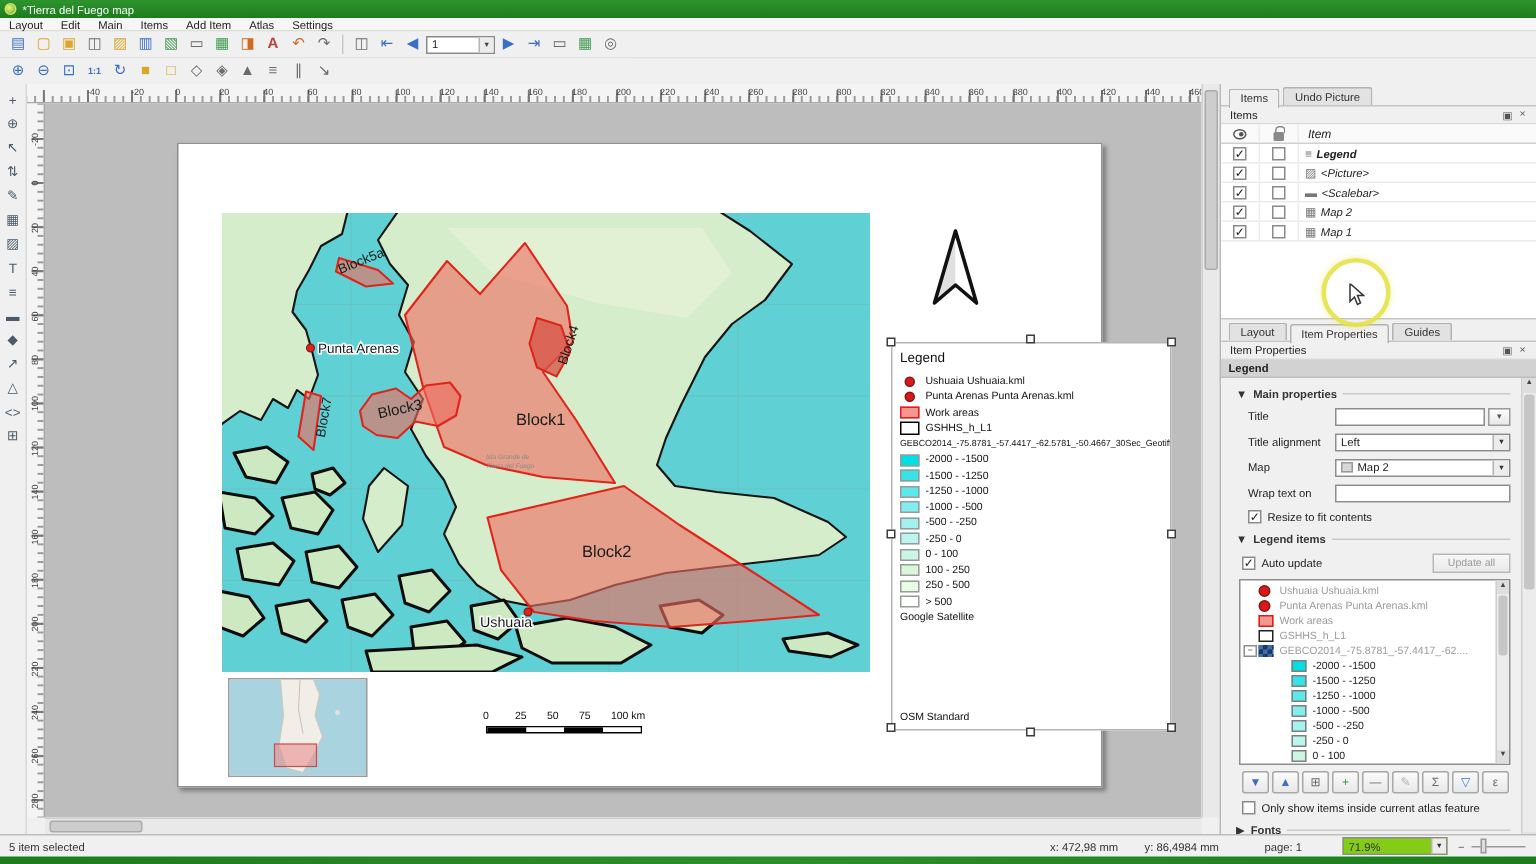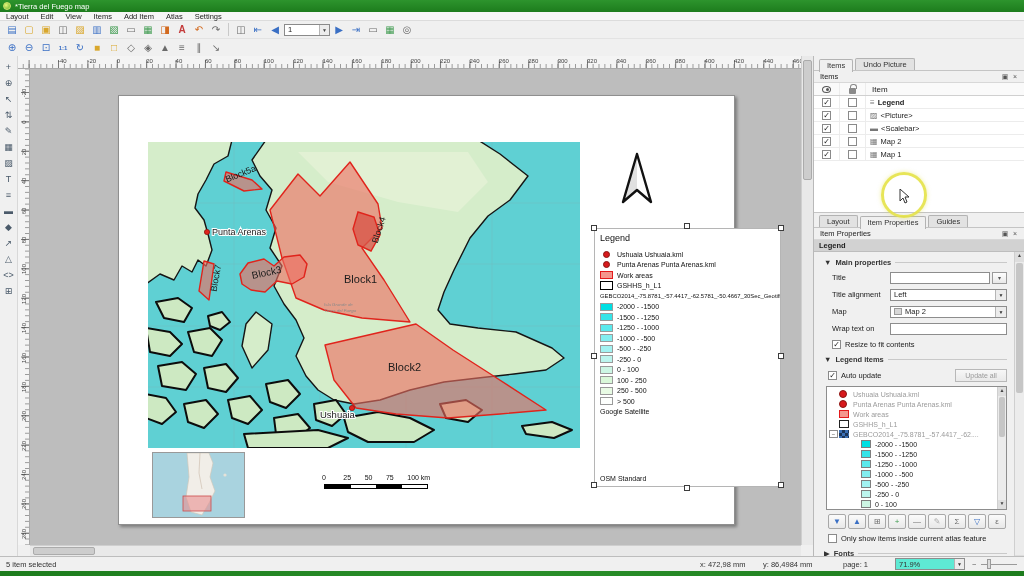--- a/index.html
+++ b/index.html
@@ -84,21 +84,21 @@
   .tab.active { background:#f0f0f0; position:relative; top:1px; height:13px; }
   .paneltitle { display:flex; align-items:center; height:13px; padding:0 4px 0 6px; font-size:7.5px; border-top:1px solid #c4c4c4; border-bottom:1px solid #d8d8d8; }
   .paneltitle .sp { flex:1; }
   .winbtn { width:10px; height:10px; display:flex; align-items:center; justify-content:center; font-size:7px; color:#555; }
 
   
   .itemstable { background:#fff; border-bottom:1px solid #c4c4c4; height:130px; }
   .itr { display:grid; grid-template-columns:26px 26px 1fr; align-items:center; height:13px; border-bottom:1px solid #ececec; }
   .itr.head { border-bottom:1px solid #d0d0d0; height:13px; background:#fafafa; }
   .itr>div { display:flex; align-items:center; justify-content:center; height:100%; border-right:1px solid #ececec; }
-  .itr>div:last-child { justify-content:flex-start; padding-left:4px; border-right:none; }
+  .itr>div:last-child { justify-content:flex-start; padding-left:4px; border-right:none;font-style:italic; }
   .cbx { width:9px; height:9px; background:#fff; border:1px solid #8a8a8a; font-size:8px; line-height:8px; text-align:center; color:#222; }
   .rowico { font-size:8px; color:#777; margin-right:3px; }
   .ilabel { font-size:7.5px; }
   .ilabel.bold { font-weight:bold; }
   .h-eye { width:9px; height:7px; border:1px solid #555; border-radius:50%; position:relative; }
   .h-eye::after { content:''; position:absolute; left:2.5px; top:1.5px; width:3px; height:3px; border-radius:50%; background:#555; }
   .h-lock { width:7px; height:6px; background:#8a8a8a; border-radius:1px; position:relative; margin-top:4px; }
   .h-lock::before { content:''; position:absolute; left:1px; top:-4px; width:5px; height:4px; border:1px solid #8a8a8a; border-bottom:none; border-radius:3px 3px 0 0; }
 
   
@@ -143,21 +143,21 @@
   .pscroll { position:absolute; right:0; top:0; width:10px; height:100%; background:#ececec; border-left:1px solid #cfcfcf; }
   .pscroll .up,.pscroll .dn { position:absolute; left:0; width:9px; height:10px; background:#dedede; font-size:5px; text-align:center; color:#444; }
   .pscroll .up { top:0; } .pscroll .dn { bottom:0; }
   .pscroll .thumb { position:absolute; left:1px; top:11px; width:7px; height:130px; background:#c6c6c6; border-radius:2px; }
 
   
   .statusbar { position:absolute; left:0; top:556px; width:1024px; height:15px; background:#f0f0f0; border-top:1px solid #bdbdbd; font-size:7.5px; color:#333; }
   .statusbar .sl { position:absolute; left:6px; top:3px; }
   .st-x { position:absolute; left:700px; top:3px;text-align:right; } .st-y { position:absolute; left:763px; top:3px; }
   .st-p { position:absolute; left:843px; top:3px; }
-  .zoombox { position:absolute; left:895px; top:1px; width:70px; height:12px; background:#5eead4; border:1px solid #8d8d8d; display:flex; align-items:center; padding-left:3px; font-size:7.5px; }
+  .zoombox { position:absolute; left:895px; top:1px; width:70px; height:12px; background:#84cc16; border:1px solid #8d8d8d; display:flex; align-items:center; padding-left:3px; font-size:7.5px; }
   .zoombox .arr { position:absolute; right:0; top:0; width:10px; height:100%; border-left:1px solid #b5b5b5; background:#ececec; font-size:5px; display:flex; align-items:center; justify-content:center; }
   .zminus { position:absolute; left:972px; top:3px; color:#555; }
   .zslider { position:absolute; left:981px; top:7px; width:36px; height:1px; background:#9a9a9a; }
   .zhandle { position:absolute; left:987px; top:2px; width:4px; height:10px; background:#dcdcdc; border:1px solid #9a9a9a; }
   .greenbar { position:absolute; left:0; top:571px; width:1024px; height:5px; background:linear-gradient(90deg,#1d7c1d,#2a8f2a 50%,#1d7c1d); }
 
   
   .cursorring { position:absolute; left:881px; top:172px; width:46px; height:46px; border:3px solid rgba(228,226,70,.9); border-radius:50%; box-shadow:0 0 4px rgba(228,226,70,.5); }
 </style>
 </head>
@@ -167,21 +167,21 @@
 
   <div class="titlebar">
     <span class="qicon"></span>
     <span>*Tierra del Fuego map</span>
   </div>
 
   <div class="menubar">
 
   <span class="menuitem">Layout</span>
       <span class="menuitem">Edit</span>
-      <span class="menuitem">View</span>
+      <span class="menuitem">Main</span>
       <span class="menuitem">Items</span>
       <span class="menuitem">Add Item</span>
       <span class="menuitem">Atlas</span>
       <span class="menuitem">Settings</span>
     </div>
 
   <div class="toolbar tb1">
     <span class="tbgroup" style="display:flex;gap:1px">
 
     <span class="tbi c-blue">▤</span>

